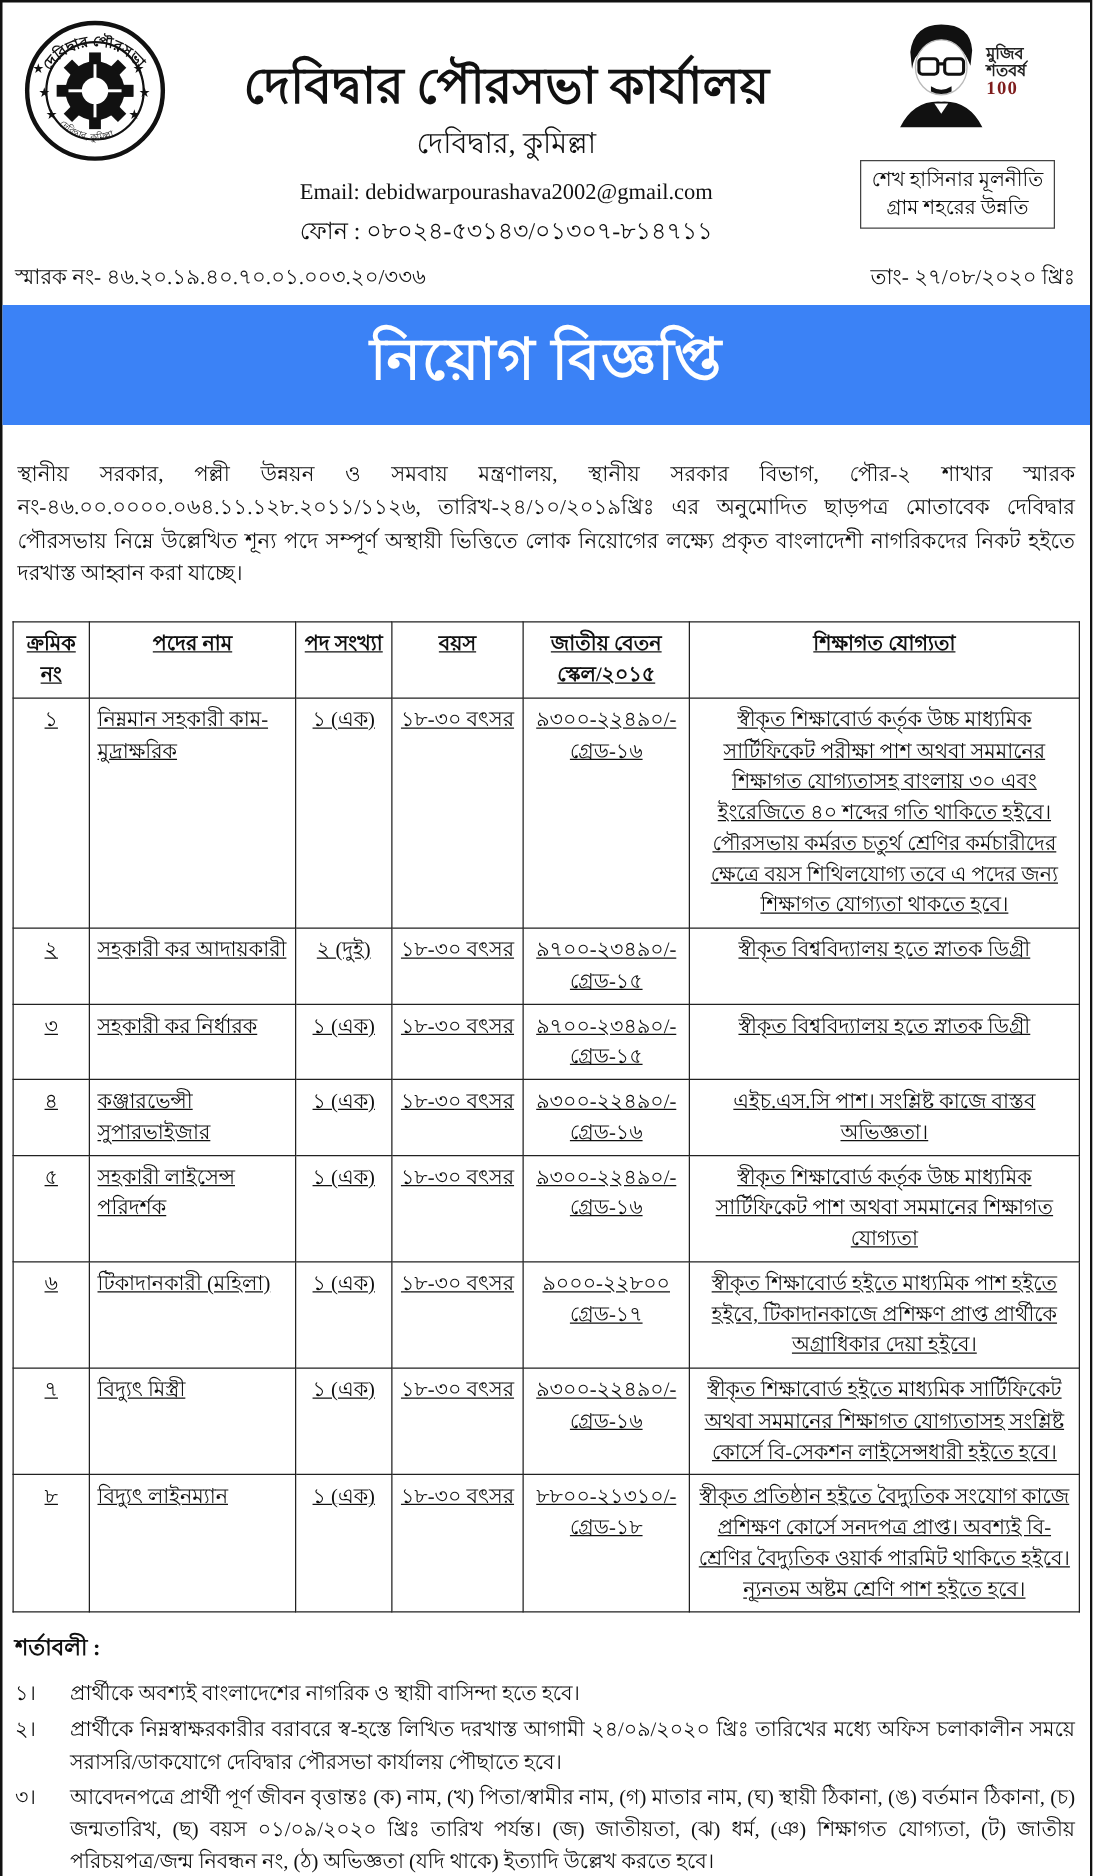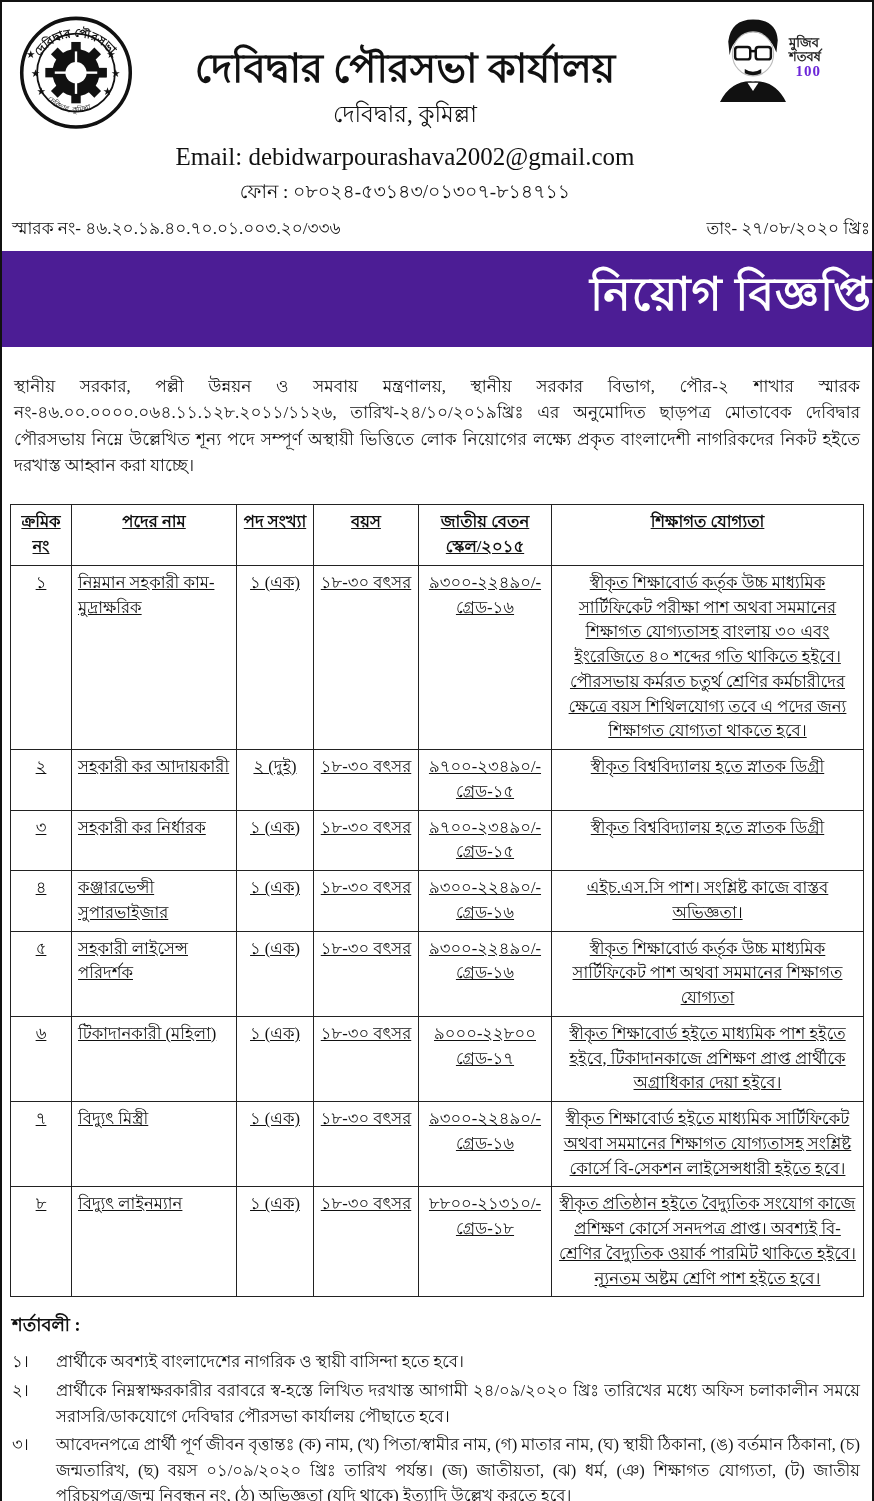--- a/index.html
+++ b/index.html
@@ -21,46 +21,46 @@
   
   .header{
     display:flex;
     align-items:flex-start;
     padding:12px 10px 2px 10px;
   }
   .seal-wrap{width:128px;flex:0 0 128px;display:flex;justify-content:center;}
   .head-center{flex:1;text-align:center;}
   .org-name{font-size:40px;font-weight:bold;line-height:1.15;margin-top:32px;}
   .org-loc{font-size:23px;margin-top:4px;}
-  .org-email{font-size:25px;margin-top:8px;}
+  .org-email{font-size:18px;margin-top:8px;}
   .org-phone{font-size:19px;margin-top:6px;text-align:center;}
   .head-right{width:192px;flex:0 0 192px;display:flex;flex-direction:column;align-items:center;gap:20px;}
   .mujib{display:flex;align-items:center;justify-content:center;}
   .mujib-label{font-size:13px;font-weight:bold;color:#222;line-height:1.05;margin-left:-6px;}
-  .mujib-label .hundred{color:#6d28d9;font-size:15px;letter-spacing:1px;text-align:right;}
+  .mujib-label .hundred{color:#7f1d1d;font-size:15px;letter-spacing:1px;}
   .slogan-box{
     border:1.5px solid #444;
     padding:5px 8px;
     margin-top:6px;
     text-align:center;
     font-size:16px;
     line-height:1.35;
     white-space:nowrap;
   }
   .memo-row{
     display:flex;
     justify-content:space-between;
-    padding:4px 2px 8px 10px;
+    padding:4px 12px 8px 10px;
     font-size:17px;
   }
   
   .banner{
-    background:#4c1d95;
+    background:#3b82f6;
     color:#fff;
-    text-align:right;
+    text-align:center;
     padding:8px 0 12px 0;
   }
   .banner-title{font-size:46px;font-weight:bold;letter-spacing:1px;}
   
   .intro{
     padding:10px 12px 8px 12px;
     font-size:17px;
     line-height:1.55;
     text-align:justify;
   }
@@ -158,20 +158,24 @@
           <path d="M24 40 Q30 44 36 40 L36 43 Q30 46 24 43 Z" fill="#111"></path>
           <path d="M6 64 Q14 48 30 49 Q46 48 54 64 Z" fill="#111"></path>
           <path d="M26 50 L30 56 L34 50 Z" fill="#fff"></path>
         </svg>
         <div class="mujib-label">
           <div>মুজিব</div>
           <div>শতবর্ষ</div>
           <div class="hundred">100</div>
         </div>
       </div>
+      <div class="slogan-box">
+        <div>শেখ হাসিনার মূলনীতি</div>
+        <div>গ্রাম শহরের উন্নতি</div>
+      </div>
     </div>
   </div>
 
   <div class="memo-row">
     <span>স্মারক নং- ৪৬.২০.১৯.৪০.৭০.০১.০০৩.২০/৩৩৬</span>
     <span>তাং- ২৭/০৮/২০২০ খ্রিঃ</span>
   </div>
 
   <div class="banner">
     <span class="banner-title">নিয়োগ বিজ্ঞপ্তি</span>

